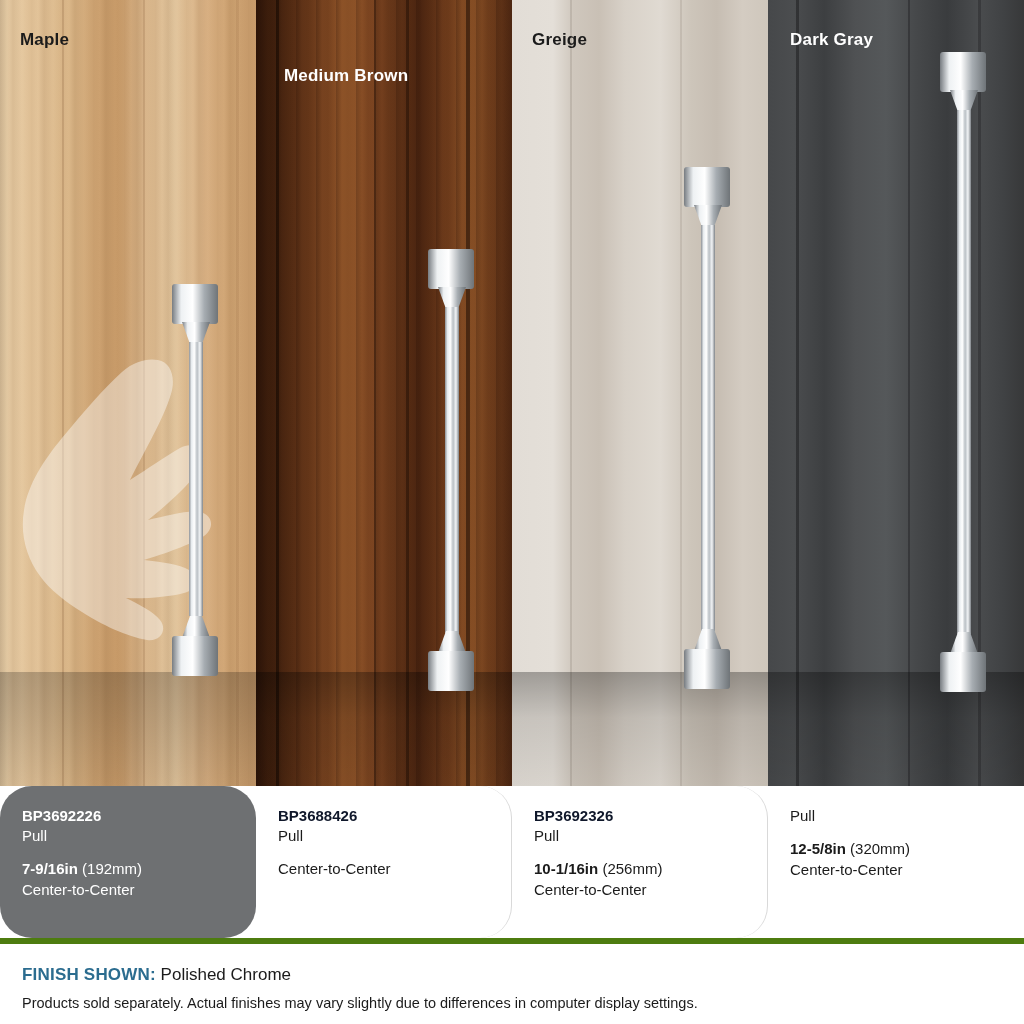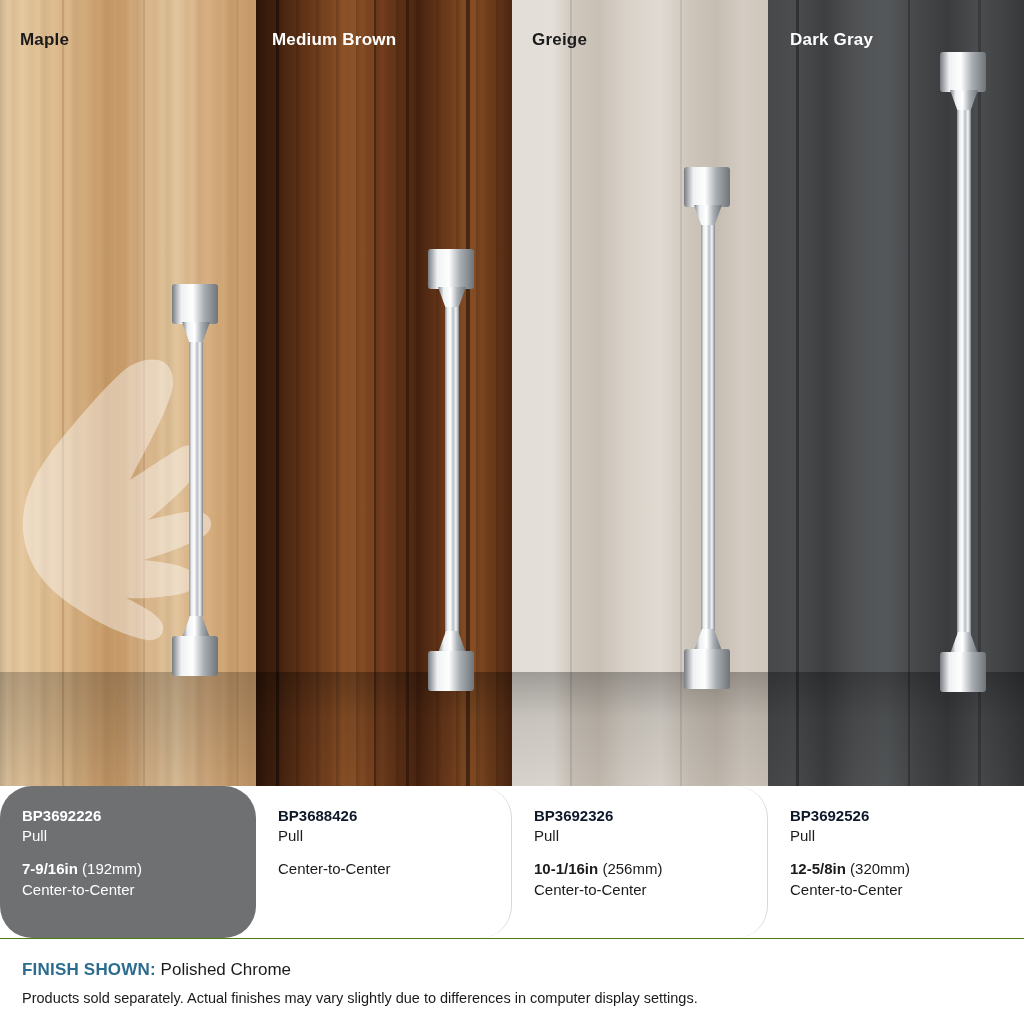--- a/index.html
+++ b/index.html
@@ -43,21 +43,21 @@
     position: absolute;
     left: 20px;
     top: 30px;
     font-size: 17px;
     font-weight: bold;
     color: #1b1b1b;
     letter-spacing: .2px;
     z-index: 9;
   }
   .panel.p0 .panel-label { left: 20px; }
-  .panel.p1 .panel-label { left: 16px; }
+  .panel.p1 .panel-label { left: 28px; margin-top: 36px; }
   .panel.p2 .panel-label { left: 20px; }
   .panel.p3 .panel-label { left: 22px; }
 
   
   .bg {
     position: absolute;
     inset: 0;
   }
 
   
@@ -226,21 +226,21 @@
   .info-cell.dark .dim,
   .info-cell.dark .ctc { color: #ffffff; }
 
   
   .footer {
     position: absolute;
     left: 0;
     top: 938px;
     width: 1024px;
     height: 86px;
-    border-top: 1px solid #4d7c0f;
+    border-top: 6px solid #4d7c0f;
     box-sizing: border-box;
     padding: 20px 22px 0 22px;
     background: #ffffff;
   }
   .finish-line {
     font-size: 17px;
     line-height: 22px;
     color: #1b1b1b;
   }
   .finish-label {
@@ -438,21 +438,20 @@
       <div class="sku">BP3692326</div>
       <div class="type">Pull</div>
       <div class="dim">
         <b>10-1/16in</b>
         <span>(256mm)</span>
       </div>
       <div class="ctc">Center-to-Center</div>
     </div>
 
     <div class="info-cell" style="border-right:none;">
-      <div class="sku">BP3692526</div>
       <div class="type">Pull</div>
       <div class="dim">
         <b>12-5/8in</b>
         <span>(320mm)</span>
       </div>
       <div class="ctc">Center-to-Center</div>
     </div>
 
   </div>
 

